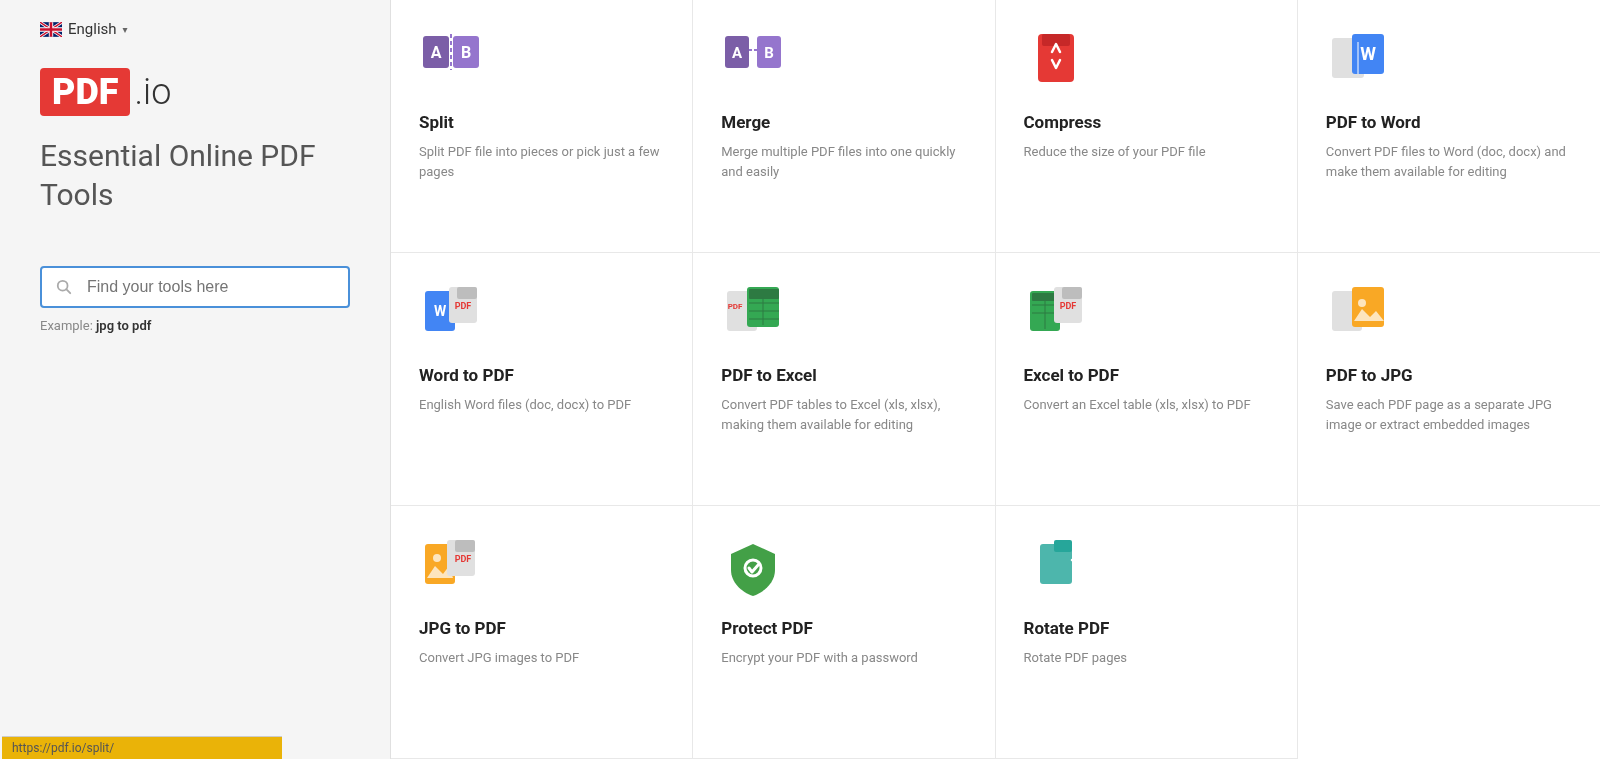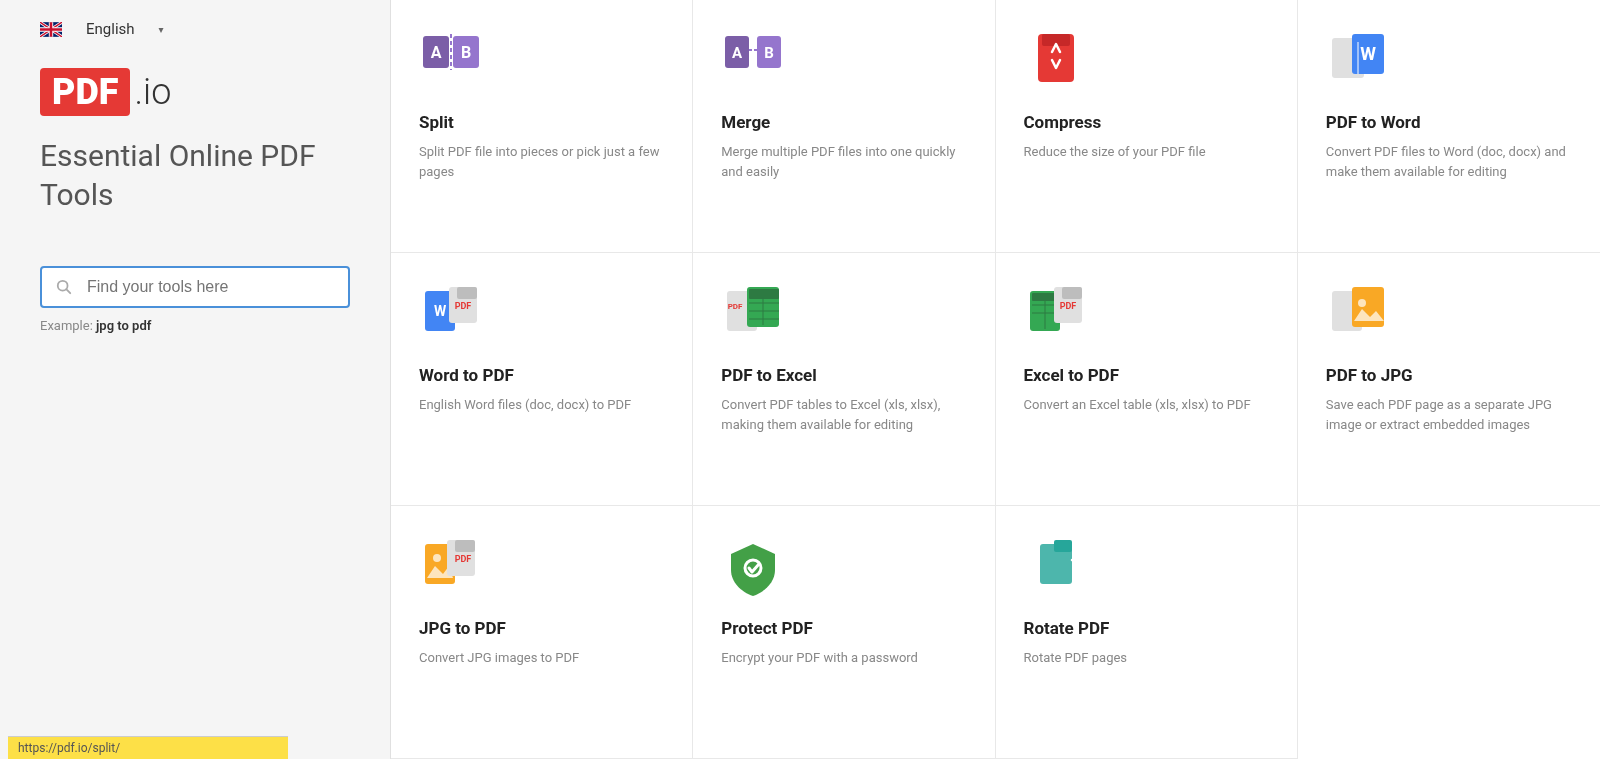--- a/index.html
+++ b/index.html
@@ -18,21 +18,21 @@
       background: #f5f5f5;
       padding: 20px 40px 20px 40px;
       display: flex;
       flex-direction: column;
       gap: 0;
     }
 
     .lang-selector {
       display: flex;
       align-items: center;
-      gap: 24px;
+      gap: 6px;
       font-size: 15px;
       color: #333;
       margin-bottom: 30px;
       cursor: pointer;
       text-align: center;
     }
     .lang-arrow {
       font-size: 10px;
       color: #666;
     }
@@ -138,22 +138,22 @@
     .tool-desc {
       font-size: 13px;
       color: #888;
       line-height: 1.5;
     }
 
     
     .status-bar {
       position: fixed;
       bottom: 0;
-      left: 8px;
-      background: #fde047;
+      left: 2px;
+      background: #eab308;
       border-top: 1px solid #ccc;
       font-size: 12px;
       color: #555;
       padding: 4px 10px;
       width: 280px;
     }
 
     
     .uk-flag {
       display: inline-flex;

